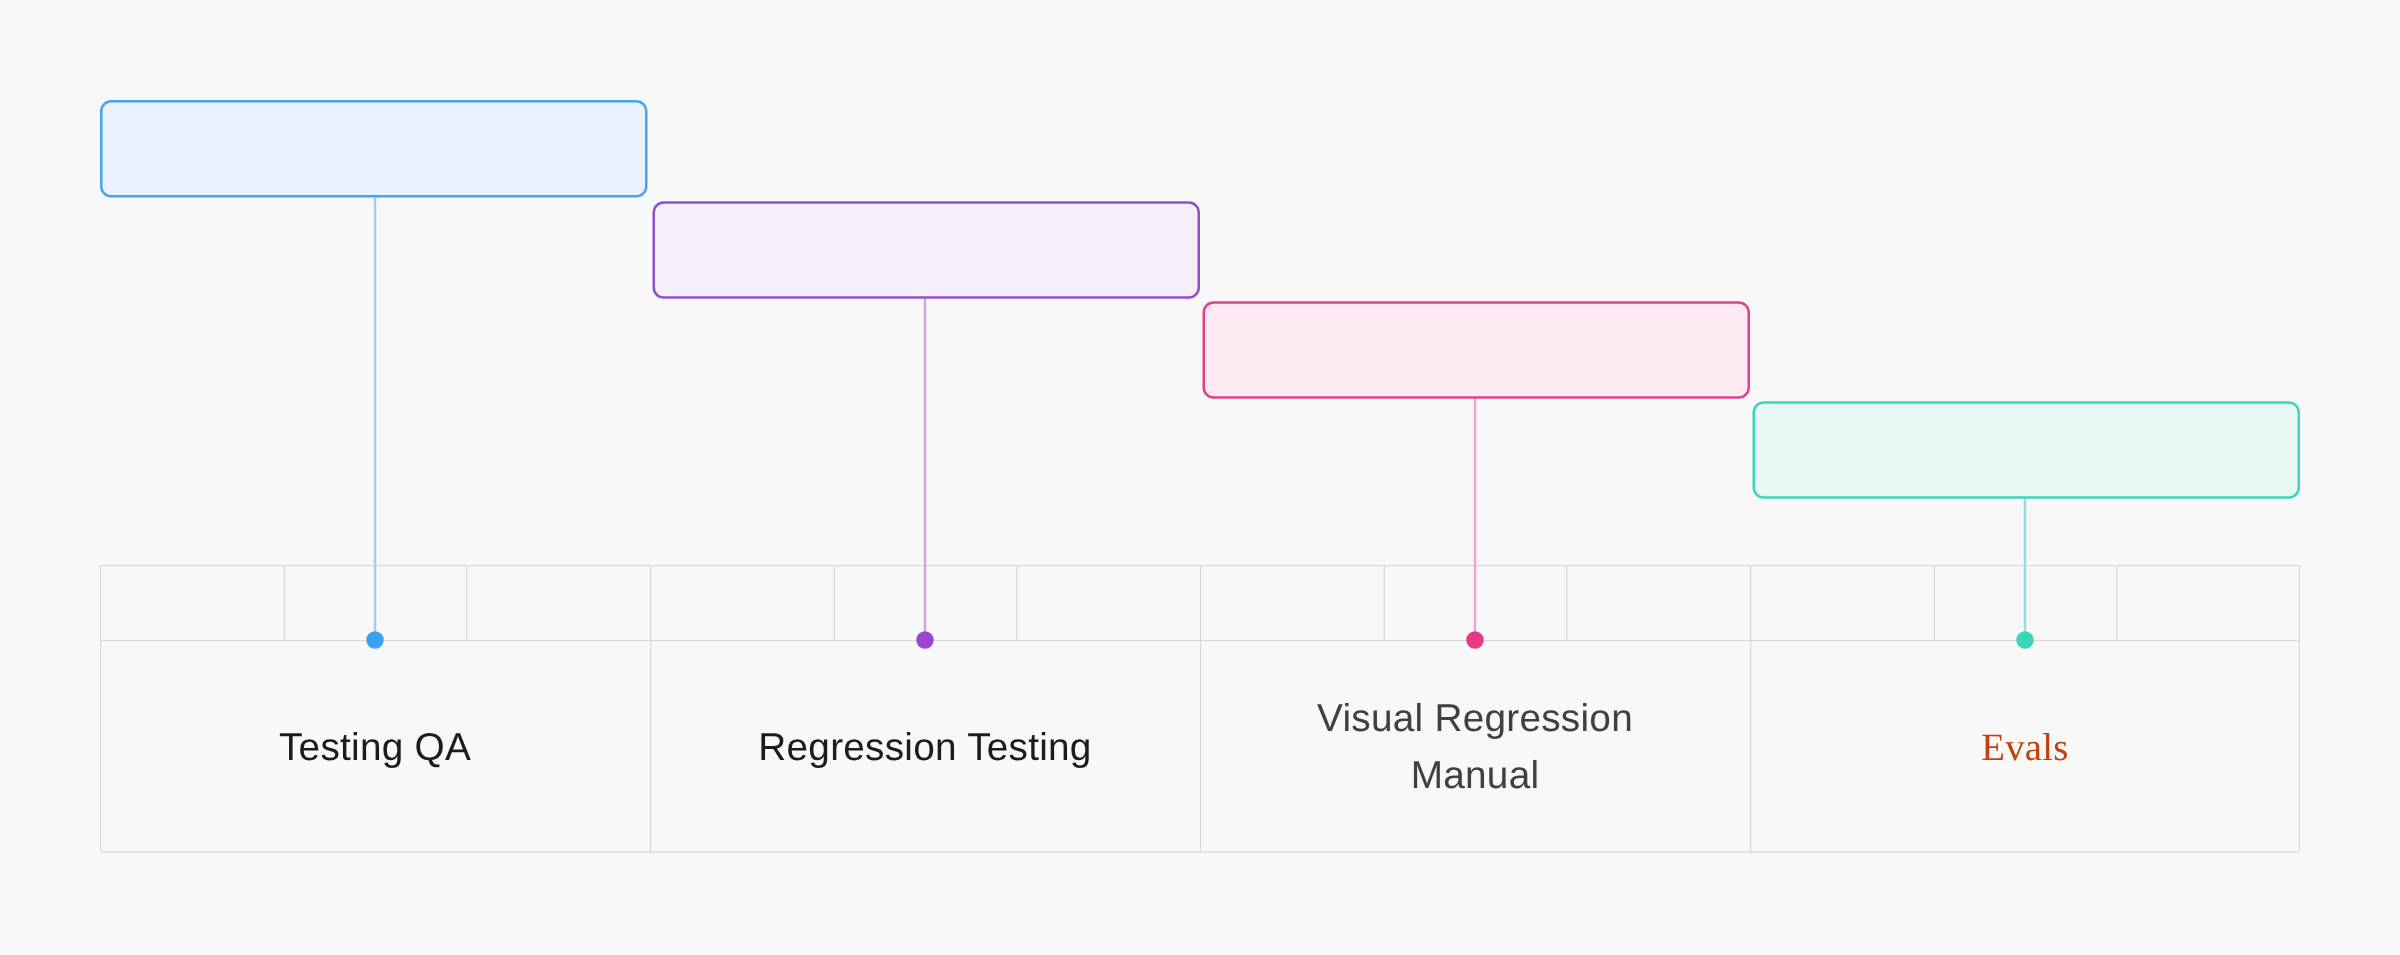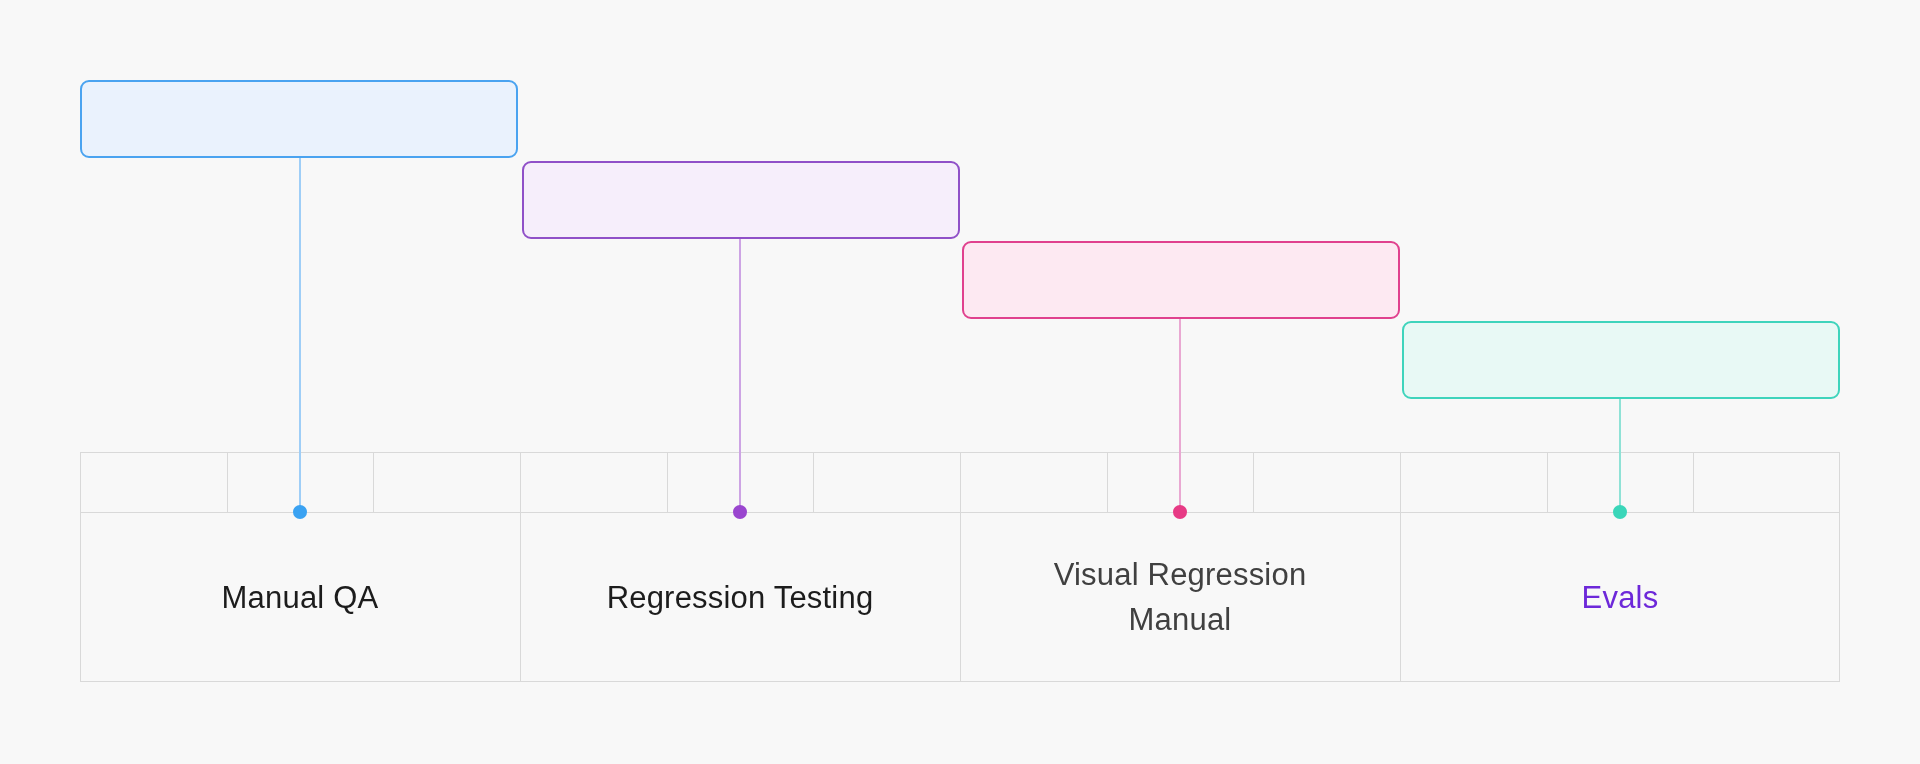--- a/index.html
+++ b/index.html
@@ -83,38 +83,38 @@
       <div class="grid-vline" style="left: 1253.33px; top: 452px; height: 60px;"></div>
       <div class="grid-vline" style="left: 1400px; top: 452px; height: 230px;"></div>
       <div class="grid-vline" style="left: 1546.67px; top: 452px; height: 60px;"></div>
       <div class="grid-vline" style="left: 1693.33px; top: 452px; height: 60px;"></div>
     </div>
   <div id="phase-layer">
   <div class="phase-box" style="left: 80px; top: 80px; width: 438px; height: 78px; background: rgb(234, 242, 253); border-color: rgb(74, 163, 240);"></div>
   <div class="phase-connector" style="left: 299px; top: 158px; height: 354px; background: rgb(159, 206, 247);"></div>
   <div class="phase-dot" style="left: 293px; top: 505px; background: rgb(58, 162, 242);"></div>
   <div class="phase-label" style="left: 80px; top: 512px; width: 440px; height: 170px; color: rgb(28, 28, 28);">
-        <div>Manual QA</div>
+        <div>Testing QA</div>
       </div>
 
   <div class="phase-box" style="left: 522px; top: 161px; width: 438px; height: 78px; background: rgb(246, 238, 251); border-color: rgb(144, 80, 200);"></div>
   <div class="phase-connector" style="left: 739px; top: 239px; height: 273px; background: rgb(205, 164, 228);"></div>
   <div class="phase-dot" style="left: 733px; top: 505px; background: rgb(154, 70, 207);"></div>
   <div class="phase-label" style="left: 520px; top: 512px; width: 440px; height: 170px; color: rgb(28, 28, 28);">
         <div>Regression Testing</div>
       </div>
 
   <div class="phase-box" style="left: 962px; top: 241px; width: 438px; height: 78px; background: rgb(253, 233, 242); border-color: rgb(224, 65, 142);"></div>
   <div class="phase-connector" style="left: 1179px; top: 319px; height: 193px; background: rgb(233, 168, 210);"></div>
   <div class="phase-dot" style="left: 1173px; top: 505px; background: rgb(231, 58, 133);"></div>
   <div class="phase-label" style="left: 960px; top: 512px; width: 440px; height: 170px; color: #404040;">
         <div>Visual Regression</div>
         <div>Manual</div>
       </div>
 
   <div class="phase-box" style="left: 1402px; top: 321px; width: 438px; height: 78px; background: rgb(232, 249, 245); border-color: rgb(63, 212, 188);"></div>
   <div class="phase-connector" style="left: 1619px; top: 399px; height: 113px; background: rgb(143, 226, 214);"></div>
   <div class="phase-dot" style="left: 1613px; top: 505px; background: rgb(58, 214, 185);"></div>
-  <div class="phase-label" style="left: 1400px; top: 512px; width: 440px; height: 170px; color: #6d28d9;">
+  <div class="phase-label" style="left: 1400px; top: 512px; width: 440px; height: 170px; color: #c2410c; font-family: Liberation Serif, serif;">
         <div>Evals</div>
       </div>
 </div>
 </div>
 
 </body></html>

